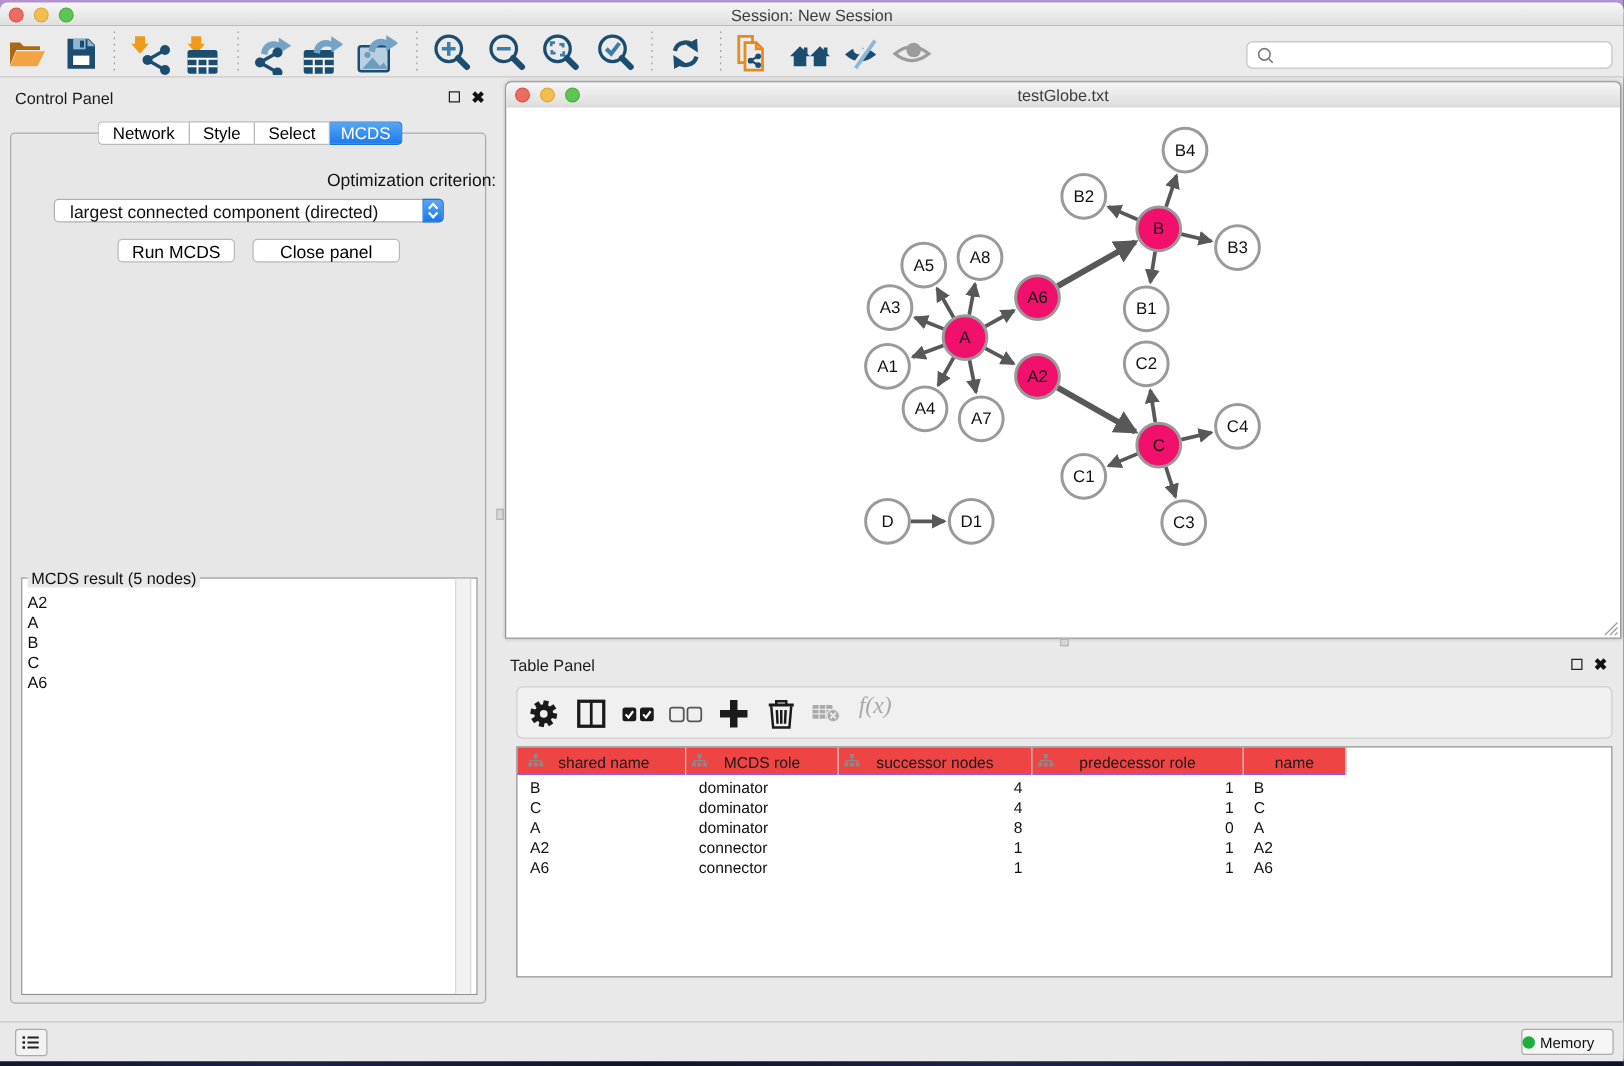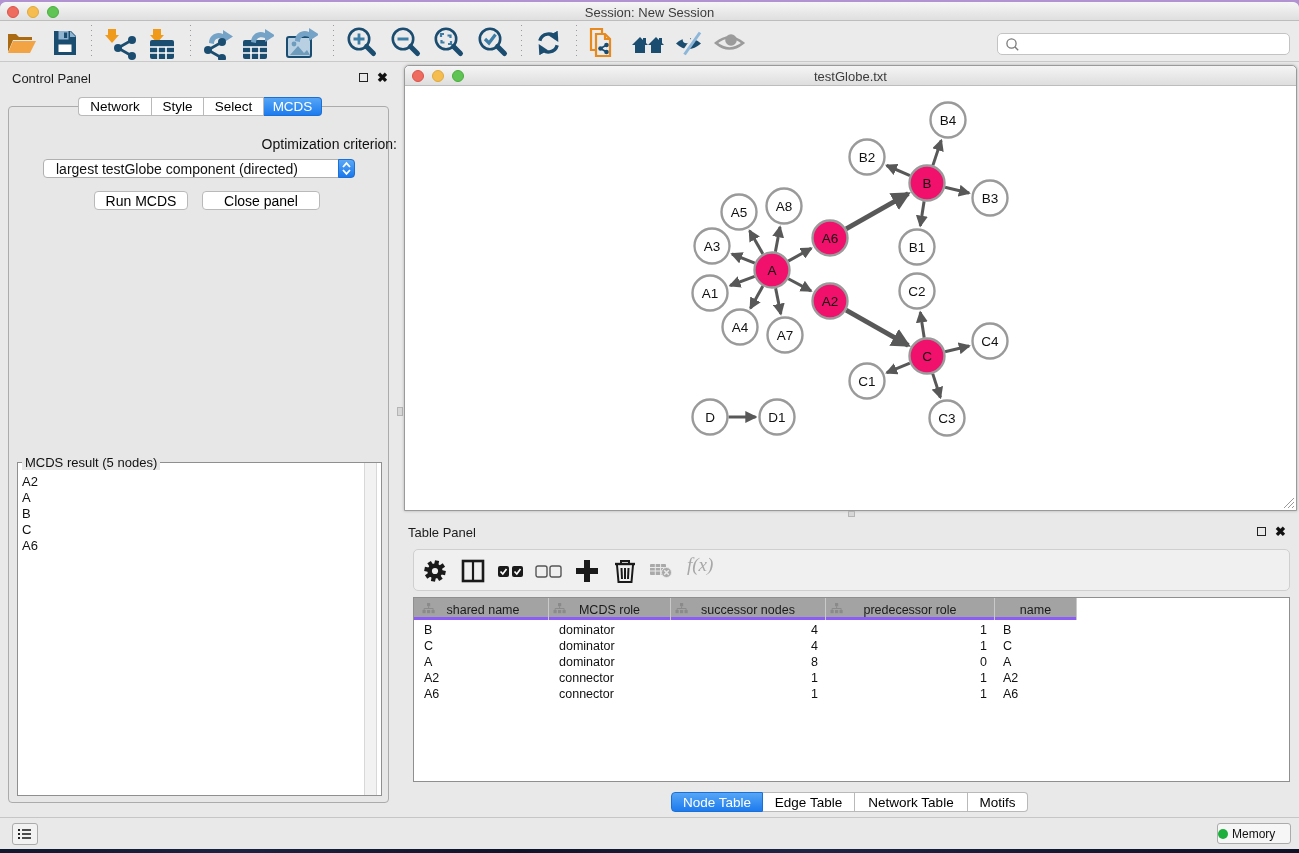--- a/index.html
+++ b/index.html
@@ -247,21 +247,21 @@
 <div style="position:absolute;left:78px;top:97px;height:19px;display:flex;font-size:13.5px">
  <div style="width:73px;background:#fff;border:1px solid #b9b9b9;border-right:none;border-radius:4px 0 0 4px;display:flex;align-items:center;justify-content:center">Network</div>
  <div style="width:52px;background:#fff;border:1px solid #b9b9b9;border-right:none;display:flex;align-items:center;justify-content:center">Style</div>
  <div style="width:61px;background:#fff;border:1px solid #b9b9b9;display:flex;align-items:center;justify-content:center">Select</div>
  <div style="width:58px;background:linear-gradient(#56a6f5,#1c7bee);border:1px solid #1c6fd4;border-left:none;border-radius:0 4px 4px 0;color:#fff;display:flex;align-items:center;justify-content:center">MCDS</div>
 </div>
 
 <div style="position:absolute;left:0;top:136px;width:397px;text-align:right;font-size:14px;color:#111">Optimization criterion:</div>
 
 <div style="position:absolute;left:43px;top:159px;width:312px;height:19px;background:#fff;border:1px solid #b0b0b0;border-radius:4px;">
-  <div style="position:absolute;left:12px;top:1px;font-size:14px;color:#111">largest testGlobe component (directed)</div>
+  <div style="position:absolute;left:12px;top:1px;font-size:14px;color:#111">largest connected component (directed)</div>
   <div style="position:absolute;right:-1px;top:-1px;width:17px;height:19px;background:linear-gradient(#5aa8f6,#1a78ec);border-radius:0 4px 4px 0;border:1px solid #1c6fd4">
     <svg width="15" height="17" style="position:absolute;left:0;top:0">
             <path d="M4 7 L7.5 3.2 L11 7" fill="none" stroke="#fff" stroke-width="1.8"></path>
             <path d="M4 10 L7.5 13.8 L11 10" fill="none" stroke="#fff" stroke-width="1.8"></path>
           </svg>
   </div>
 </div>
 
 <div style="position:absolute;left:94px;top:191px;width:94px;height:19px;background:#fff;border:1px solid #b9b9b9;border-radius:4px;font-size:14px;display:flex;align-items:center;justify-content:center">Run MCDS</div>
 <div style="position:absolute;left:202px;top:191px;width:118px;height:19px;background:#fff;border:1px solid #b9b9b9;border-radius:4px;font-size:14px;display:flex;align-items:center;justify-content:center">Close panel</div>
@@ -432,21 +432,21 @@
 <g stroke="#e9e9e9" stroke-width="1.5">
               <line x1="14.2" y1="6.2" x2="18.8" y2="10.8"></line>
               <line x1="18.8" y1="6.2" x2="14.2" y2="10.8"></line>
             </g>
           </g>
         </svg>
 <div style="position:absolute;left:273px;top:4px;font-family:'Liberation Serif',serif;font-style:italic;font-size:19px;color:#a8a8a8">f(x)</div>
 </div>
 
 <div style="position:absolute;left:413px;top:597px;width:877px;height:185px;background:#fff;border:1px solid #8f8f8f">
-  <div style="position:absolute;left:0;top:0;width:663px;height:22px;background:#a3a3a3;border-bottom:3px solid #8b5cf6;font-size:12.5px;color:#1a1a1a" id="thead">
+  <div style="position:absolute;left:0;top:0;width:663px;height:22px;background:#ef4444;border-bottom:1px solid #8b5cf6;font-size:12.5px;color:#1a1a1a" id="thead">
 <div style="position:absolute;left:4px;top:0;width:131px;height:22px;border-right:1px solid #c9c9c9;">
             <span style="position:absolute;left:4px;top:5px"><svg width="13" height="12" viewBox="0 0 13 12" style="flex:none">
                 <g fill="#8a8a8a">
                   <rect x="5" y="0" width="3.2" height="3.2"></rect>
                   <rect x="0.5" y="7" width="3.2" height="3.2"></rect>
                   <rect x="5" y="7" width="3.2" height="3.2"></rect>
                   <rect x="9.5" y="7" width="3.2" height="3.2"></rect>
                 </g>
                 <g stroke="#8a8a8a" stroke-width="1">
                   <line x1="6.6" y1="3.2" x2="6.6" y2="5.5"></line>
@@ -544,26 +544,20 @@
 <div style="position:relative;height:16px">
             <span style="position:absolute;left:10px">A6</span>
             <span style="position:absolute;left:145px">connector</span>
             <span style="position:absolute;left:257px;width:147px;text-align:right">1</span>
             <span style="position:absolute;left:412px;width:161px;text-align:right">1</span>
             <span style="position:absolute;left:589px">A6</span>
           </div>
   </div>
 </div>
 
-<div style="position:absolute;left:671px;top:792px;height:20px;display:flex;font-size:13.5px">
- <div style="width:92px;background:linear-gradient(#56a6f5,#1c7bee);border:1px solid #1c6fd4;border-radius:4px 0 0 4px;color:#fff;display:flex;align-items:center;justify-content:center">Node Table</div>
- <div style="width:92px;background:#fff;border:1px solid #b9b9b9;border-left:none;display:flex;align-items:center;justify-content:center">Edge Table</div>
- <div style="width:113px;background:#fff;border:1px solid #b9b9b9;border-left:none;display:flex;align-items:center;justify-content:center">Network Table</div>
- <div style="width:60px;background:#fff;border:1px solid #b9b9b9;border-left:none;border-radius:0 4px 4px 0;display:flex;align-items:center;justify-content:center">Motifs</div>
-</div>
 
 <div style="position:absolute;left:0;top:817px;width:1299px;height:30px;background:#e9e9e9;border-top:1px solid #c6c6c6">
   <div style="position:absolute;left:12px;top:5px;width:26px;height:22px;background:#f2f2f2;border:1px solid #ababab;border-radius:3px">
     <svg width="24" height="20" style="position:absolute;left:0;top:0">
             <g stroke="#222" stroke-width="1.6">
               <line x1="9" y1="6" x2="18" y2="6"></line>
               <line x1="9" y1="10" x2="18" y2="10"></line>
               <line x1="9" y1="14" x2="18" y2="14"></line>
             </g>
             <g fill="#222">

